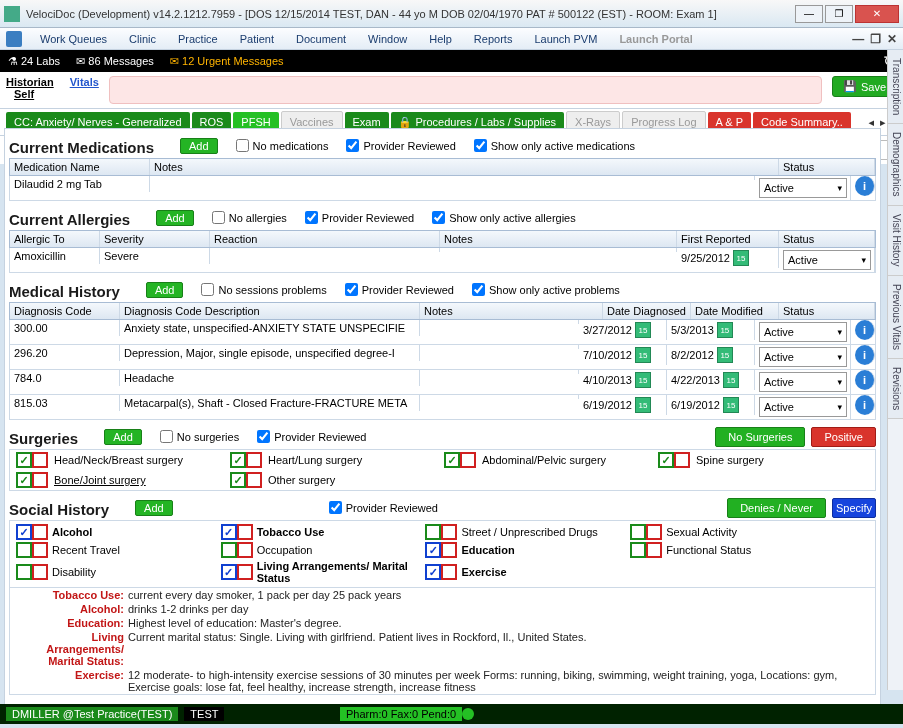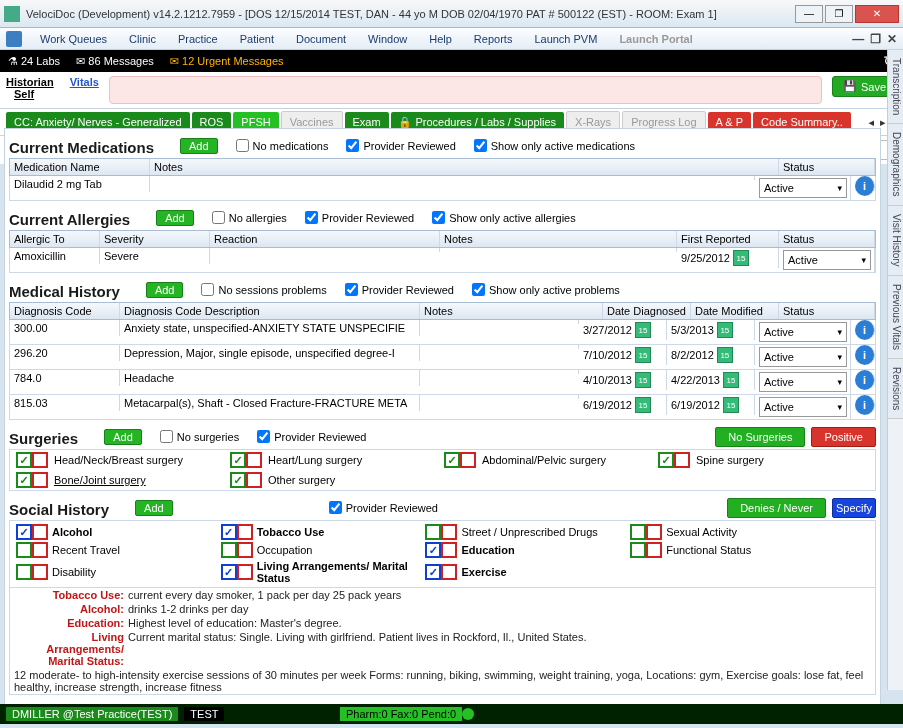--- a/index.html
+++ b/index.html
@@ -502,20 +502,21 @@
       </div>
       <div class="detail-row">
         <div class="dl">Education:</div>
         <div class="dv">Highest level of education: Master's degree.</div>
       </div>
       <div class="detail-row">
         <div class="dl">Living Arrangements/ Marital Status:</div>
         <div class="dv">Current marital status: Single. Living with girlfriend. Patient lives in Rockford, Il., United States.</div>
       </div>
       <div class="detail-row">
+        <div class="dl">Exercise:</div>
         <div class="dv">12 moderate- to high-intensity exercise sessions of 30 minutes per week Forms: running, biking, swimming, weight training, yoga, Locations: gym, Exercise goals: lose fat, feel healthy, increase strength, increase fitness</div>
       </div>
     </div>
 
 </div>
 
 <div class="rightbar">
   <div>Transcription</div>
   <div>Demographics</div>
   <div>Visit History</div>

